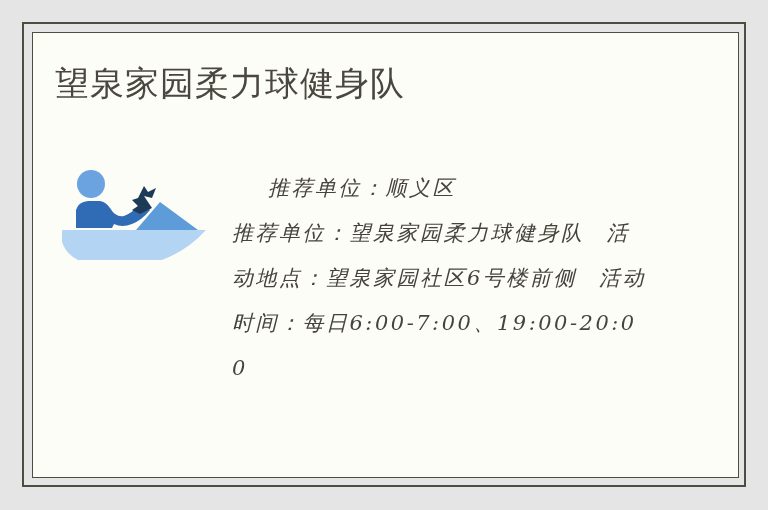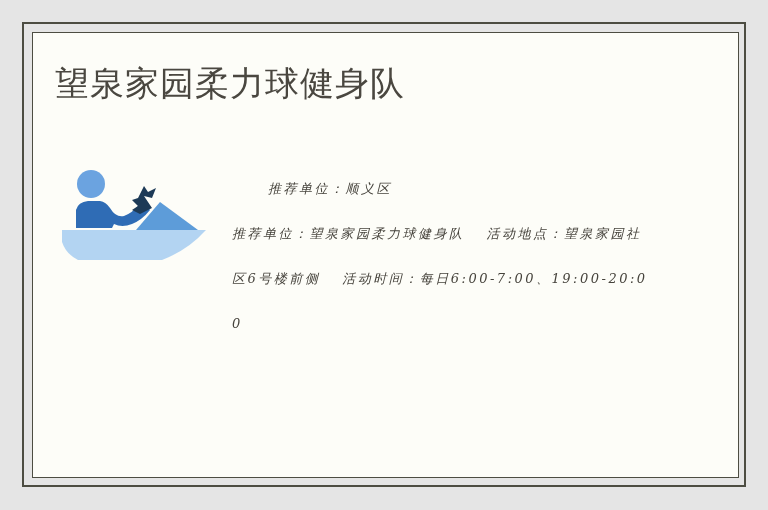--- a/index.html
+++ b/index.html
@@ -66,21 +66,21 @@
     height: 104px;
   }
 
   
   .body-text {
     position: absolute;
     left: 232px;
     top: 166px;
     width: 420px;
     font-family: "DejaVu Serif", "Liberation Serif", serif;
-    font-size: 13px;
+    font-size: 21px;
     line-height: 45px;
     color: #46433c;
     letter-spacing: 2.5px;
     font-style: italic;
     word-break: break-all;
   }
   .body-text .lead-indent {
     display: inline-block;
     width: 36px;
   }

